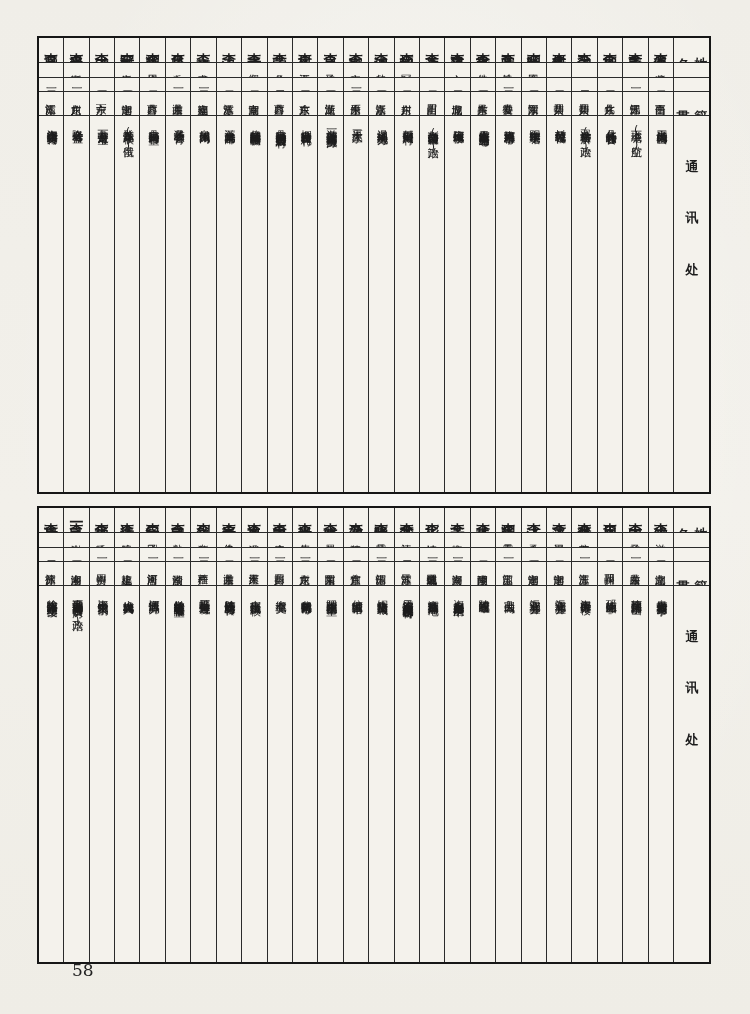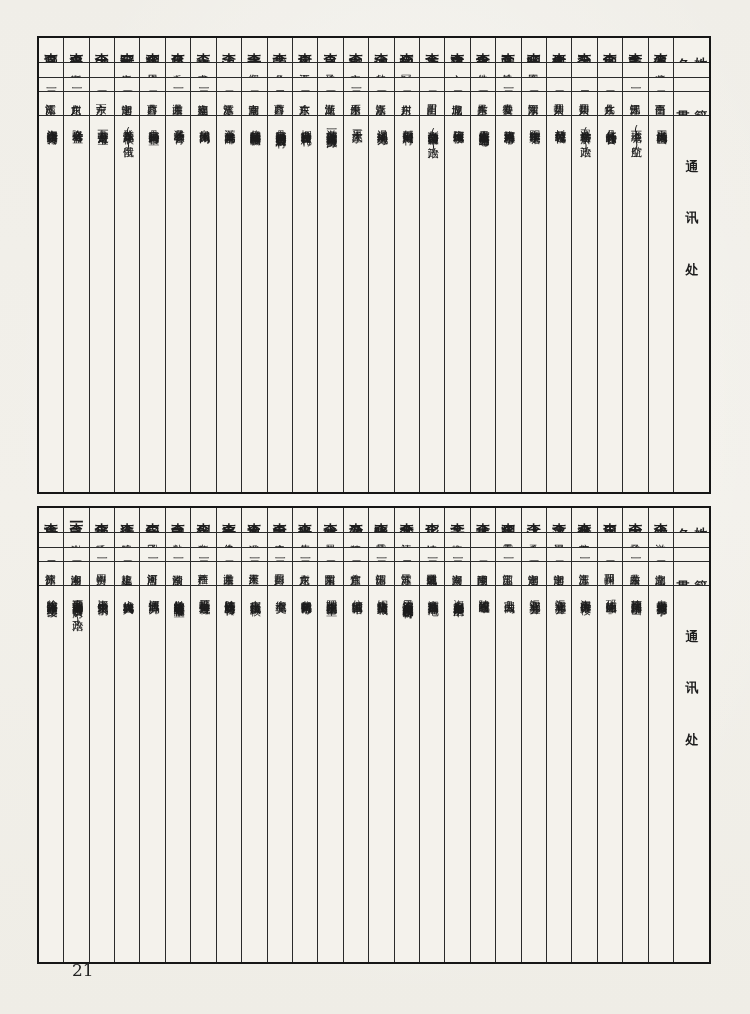--- a/index.html
+++ b/index.html
@@ -951,14 +951,14 @@
         </div>
         <div class="cell c-native">
           <span>江苏徐州</span>
         </div>
         <div class="cell c-addr">
           <span>徐州东陇海路大许站交李楼</span>
         </div>
       </div>
     </div>
 
-  <div class="page-number">21</div>
+  <div class="page-number">58</div>
 </div>
 
 </body></html>

